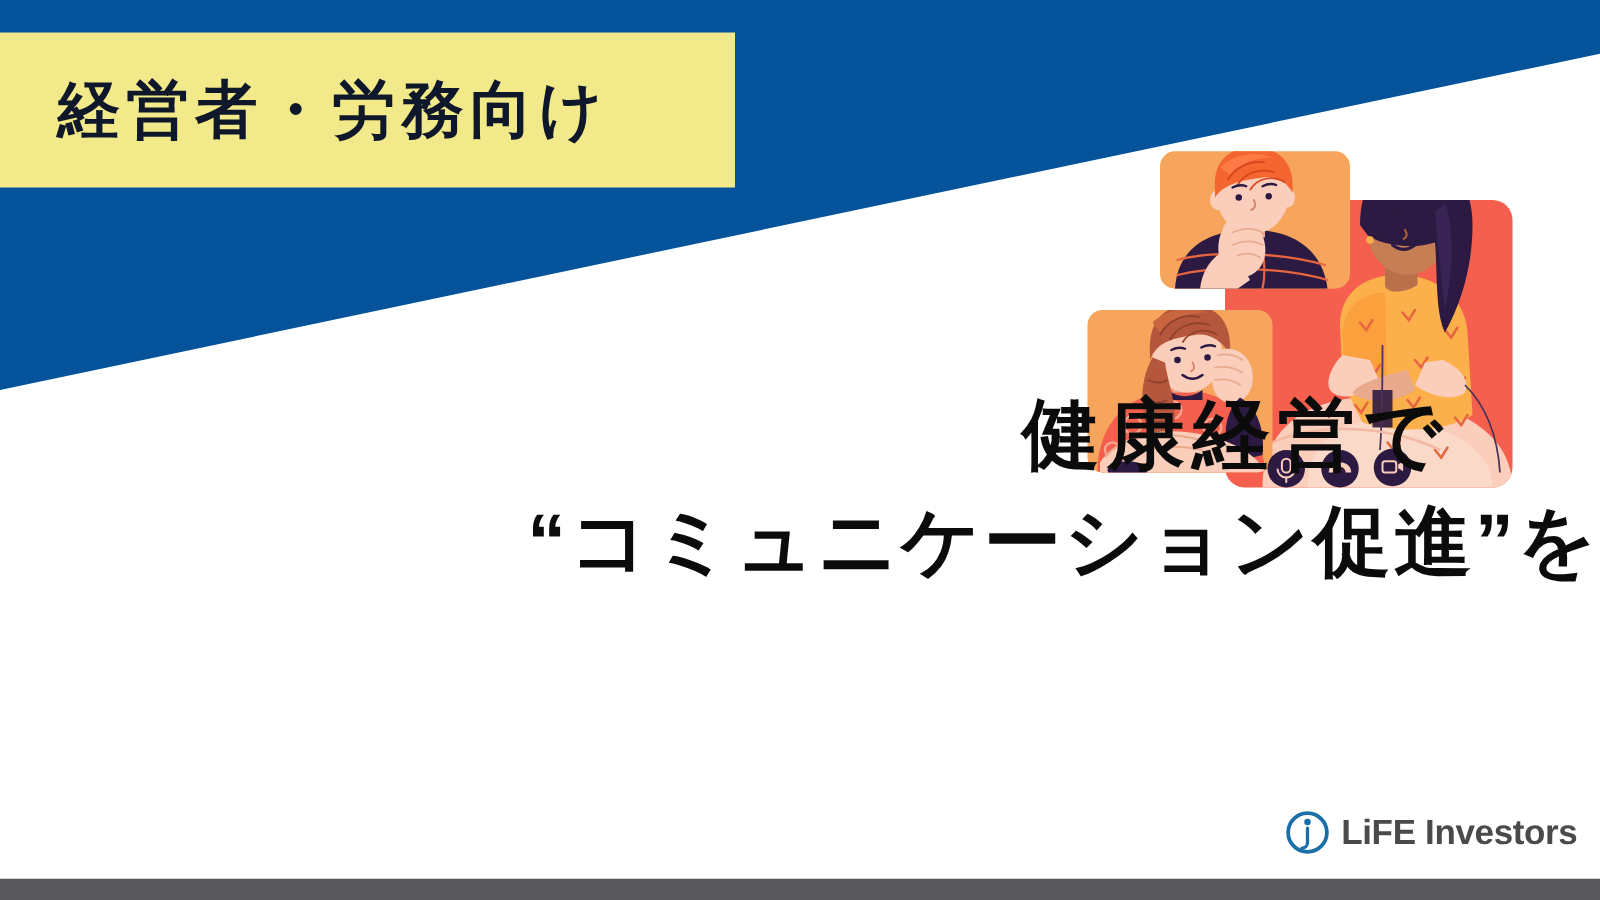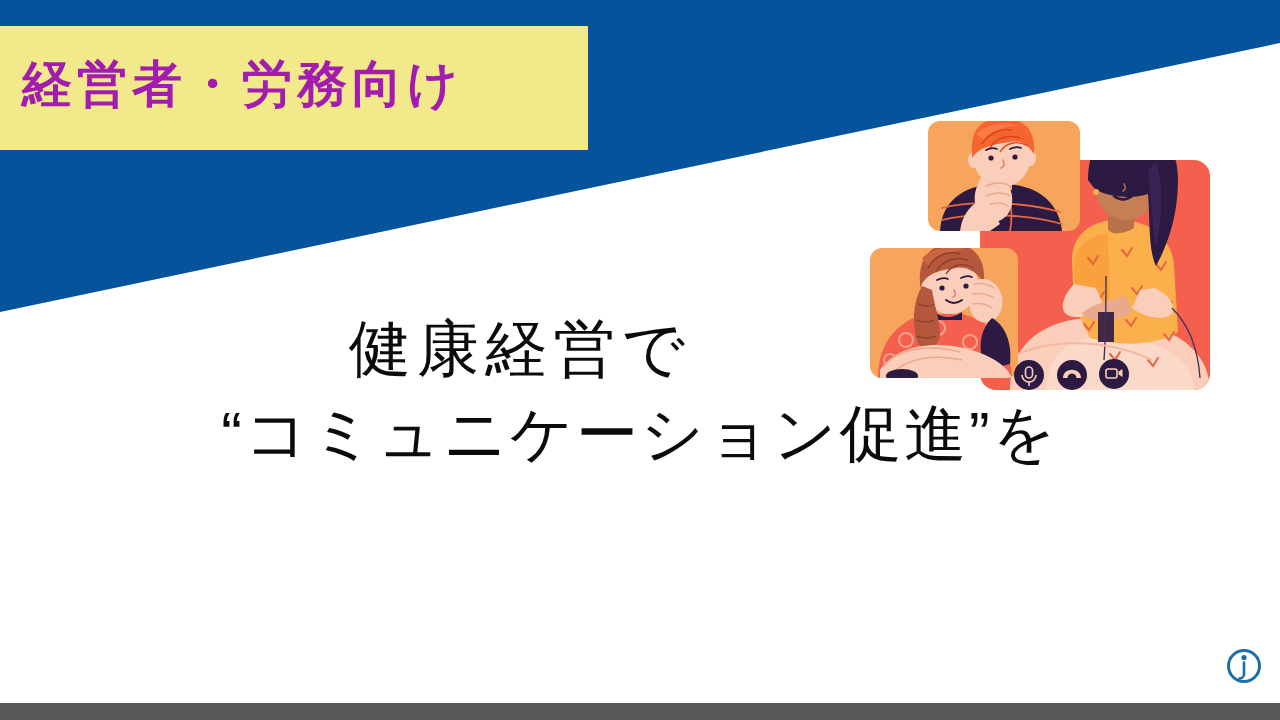--- a/index.html
+++ b/index.html
@@ -32,49 +32,50 @@
   .badge {
     position:absolute;
     left:0; top:26px;
     width:588px; height:124px;
     background:#F1E98A;
     z-index:3;
     display:flex;
     align-items:center;
   }
   .badge-text {
-    font-family:Liberation Mono, monospace;
+    font-family:Liberation Serif, serif;
     font-weight:bold;
     font-size:50px;
     line-height:1;
-    color:#a21caf;
+    color:#0f172a;
     letter-spacing:0.10em;
     padding-left:22px;
     white-space:nowrap;
+    margin-left:24px;
   }
 
   
   .illustration {
     position:absolute;
     left:860px; top:108px;
     width:360px; height:290px;
     z-index:4;
   }
   .illustration svg { display:block; width:100%; height:100%; }
 
   
   .headline {
     position:absolute;
     left:0; top:318px;
     width:1280px;
     z-index:5;
-    text-align:center;
+    text-align:right;
     color:#0b0b0b;
     font-family:"Liberation Sans", sans-serif;
-    font-weight:normal;
+    font-weight:bold;
   }
   .hl-line {
     display:block;
     white-space:nowrap;
     line-height:1.00;
   }
   .hl-line-1 {
     font-size:62px;
     letter-spacing:0.10em;
     padding-bottom:23px;
@@ -331,17 +332,18 @@
   </h1>
 
   <div class="logo">
     <span class="logo-mark">
       <svg viewBox="0 0 36 36" xmlns="http://www.w3.org/2000/svg" aria-hidden="true">
         <circle cx="18" cy="18" r="15.5" fill="none" stroke="#1B6FA8" stroke-width="3"></circle>
         <circle cx="18" cy="9.5" r="2.6" fill="#1B6FA8"></circle>
         <path d="M18 14.5 v11.5 a4.5 4.5 0 0 1 -4.5 4.5" fill="none" stroke="#1B6FA8" stroke-width="2.6" stroke-linecap="round"></path>
       </svg>
     </span>
+    <span class="logo-text">LiFE Investors</span>
   </div>
 
   <div class="bottom-bar"></div>
 
 </div>
 
 </body></html>

